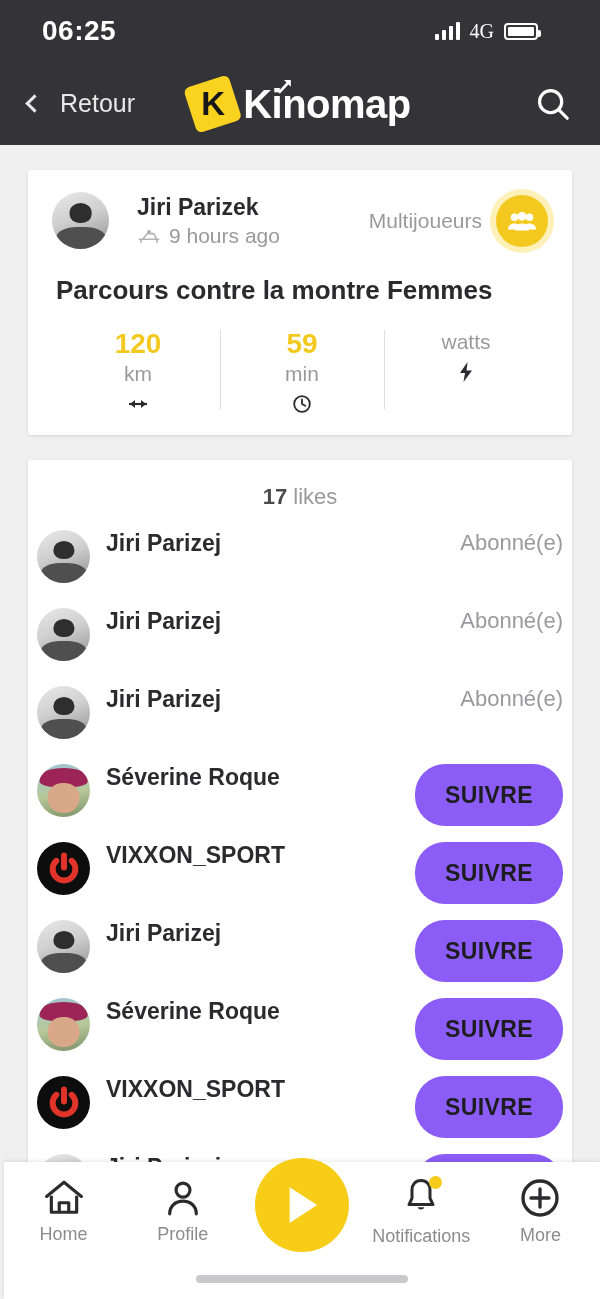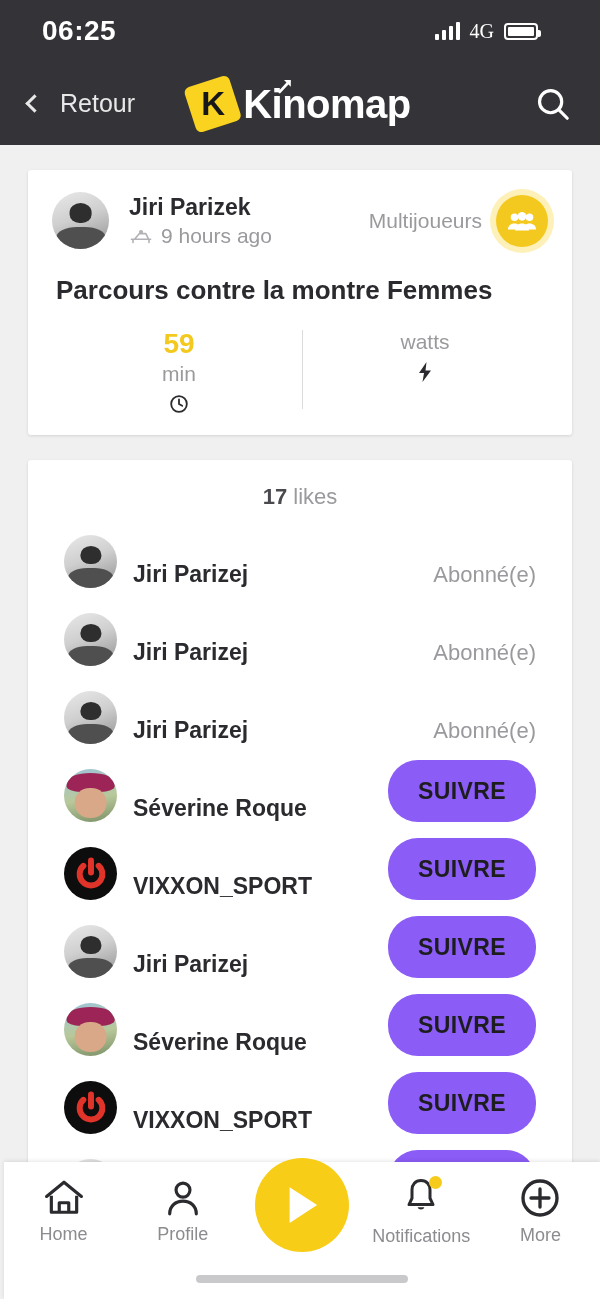--- a/index.html
+++ b/index.html
@@ -73,21 +73,21 @@
 
   .card {
     background:#fff; margin:25px 28px 0 28px; border-radius:3px;
     box-shadow:0 1px 3px rgba(0,0,0,.12);
   }
 
   
   .post { padding:22px 24px 20px 24px; }
   .post-head { display:flex; align-items:center; }
   .avatar { width:57px; height:57px; border-radius:50%; flex:none; overflow:hidden; position:relative; }
-  .post-meta { margin-left:20px; }
+  .post-meta { margin-left:28px; }
   .post-user { font-size:23px; font-weight:bold; color:#2b2b2f; line-height:1.25; }
   .post-time { display:flex; align-items:center; gap:8px; color:#9a9a9e; font-size:21px; margin-top:2px; }
   .post-badge-wrap { margin-left:auto; display:flex; align-items:center; gap:14px; }
   .multi-label { color:#9a9a9e; font-size:21px; }
   .multi-badge {
     width:52px; height:52px; border-radius:50%; background:#f4c91f;
     display:flex; align-items:center; justify-content:center;
     box-shadow:0 0 0 6px rgba(250,220,80,.40);
   }
   .post-title {
@@ -100,21 +100,21 @@
   }
   .stat-val { font-size:28px; font-weight:bold; color:#f4c91f; line-height:1.15; }
   .stat-unit { font-size:21px; color:#9a9a9e; line-height:1.3; }
   .stat-ico { margin-top:6px; height:22px; display:flex; align-items:center; justify-content:center; }
 
   
   .likes-card { padding:0 0 10px 0; }
   .likes-head { text-align:center; padding:24px 0 10px 0; font-size:22px; color:#9a9a9e; }
   .likes-head b { color:#4a4a4e; font-weight:bold; }
 
-  .row { display:flex; align-items:flex-end; padding:10px 36px; height:78px; }
+  .row { display:flex; align-items:flex-start; padding:10px 9px; height:78px; }
   .row .avatar { width:53px; height:53px; }
   .row-name { margin-left:16px; font-size:23px; font-weight:bold; color:#2b2b2f; }
   .row-right { margin-left:auto; }
   .followed { color:#9a9a9e; font-size:22px; }
   .btn-follow {
     background:#8b5cf6; color:#1d1d20; border:none; border-radius:30px;
     font-size:23px; font-weight:bold; letter-spacing:.4px;
     width:148px; height:62px; cursor:pointer;
     font-family:"Liberation Sans", sans-serif;
   }
@@ -235,20 +235,31 @@
             <path d="M8.6 21c0-4.6 3.4-7.4 7.4-7.4s7.4 2.8 7.4 7.4z" fill="#fff"></path>
           </svg>
         </span>
       </div>
     </div>
 
     <div class="post-title">Parcours contre la montre Femmes</div>
 
     <div class="stats">
       <div class="stat">
+        <div class="stat-val">120</div>
+        <div class="stat-unit">km</div>
+        <div class="stat-ico">
+          <svg width="26" height="14" viewBox="0 0 26 14">
+            <line x1="4" y1="7" x2="22" y2="7" stroke="#2b2b2f" stroke-width="2.2"></line>
+            <path d="M5 7 L10 3 L10 11 Z" fill="#2b2b2f"></path>
+            <path d="M21 7 L16 3 L16 11 Z" fill="#2b2b2f"></path>
+          </svg>
+        </div>
+      </div>
+      <div class="stat">
         <div class="stat-val">59</div>
         <div class="stat-unit">min</div>
         <div class="stat-ico">
           <svg width="20" height="20" viewBox="0 0 22 22">
             <circle cx="11" cy="11" r="8.6" fill="none" stroke="#2b2b2f" stroke-width="2"></circle>
             <path d="M11 6 L11 11 L14.5 13" stroke="#2b2b2f" stroke-width="2" fill="none" stroke-linecap="round"></path>
           </svg>
         </div>
       </div>
       <div class="stat">

